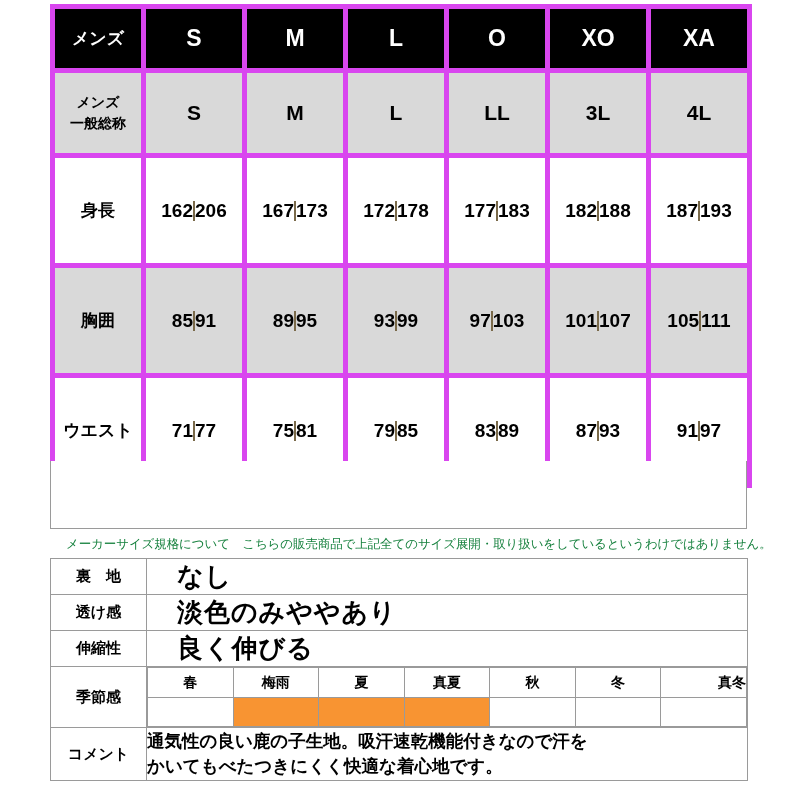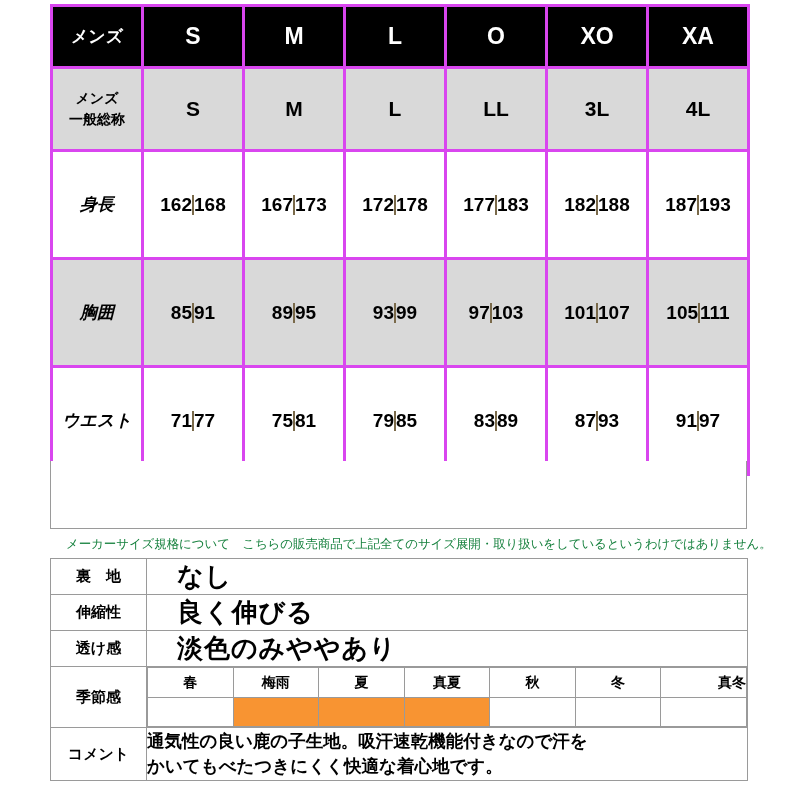--- a/index.html
+++ b/index.html
@@ -39,21 +39,21 @@
   #size-table {
     position: absolute;
     left: 50px;
     top: 4px;
     width: 697px;
     border-collapse: collapse;
     table-layout: fixed;
     z-index: 2;
   }
   #size-table td {
-    border: 3px solid #d946ef;
+    border: 5px solid #d946ef;
     text-align: center;
     vertical-align: middle;
     padding: 0;
   }
   #size-table col.lbl { width: 91px; }
   #size-table col.dat { width: 101px; }
 
   tr.hdr td {
     background: #000000;
     color: #ffffff;
@@ -77,21 +77,20 @@
     line-height: 1.5;
   }
 
   tr.meas td {
     height: 105px;
     font-size: 19px;
     font-weight: bold;
   }
   tr.meas td.lbl-cell {
     font-size: 17px;
-    font-style: italic;
   }
   tr.meas.shaded td { background: #d9d9d9; }
   tr.meas.plain td { background: #ffffff; }
 
   .rng {
     display: flex;
     flex-direction: row;
     align-items: center;
     justify-content: center;
     line-height: 1.05;
@@ -233,21 +232,21 @@
       <td>3L</td>
       <td>4L</td>
     </tr>
 
     <tr class="meas plain">
       <td class="lbl-cell">身長</td>
       <td>
           <div class="rng">
             <span>162</span>
             <span class="bar"></span>
-            <span>168</span>
+            <span>206</span>
           </div>
         </td>
       <td>
           <div class="rng">
             <span>167</span>
             <span class="bar"></span>
             <span>173</span>
           </div>
         </td>
       <td>
@@ -379,26 +378,26 @@
 
 <div id="disclaimer">メーカーサイズ規格について　こちらの販売商品で上記全てのサイズ展開・取り扱いをしているというわけではありません。</div>
 
 <table id="spec-table">
   <tbody>
     <tr class="spec-row">
       <td class="spec-label">裏　地</td>
       <td class="spec-value">なし</td>
     </tr>
     <tr class="spec-row">
+      <td class="spec-label">透け感</td>
+      <td class="spec-value">淡色のみややあり</td>
+    </tr>
+    <tr class="spec-row">
       <td class="spec-label">伸縮性</td>
       <td class="spec-value">良く伸びる</td>
-    </tr>
-    <tr class="spec-row">
-      <td class="spec-label">透け感</td>
-      <td class="spec-value">淡色のみややあり</td>
     </tr>
     <tr>
       <td class="spec-label">季節感</td>
       <td class="season-host">
         <table class="season">
           <tbody>
             <tr>
               <td class="s-name">春</td>
               <td class="s-name">梅雨</td>
               <td class="s-name">夏</td>

